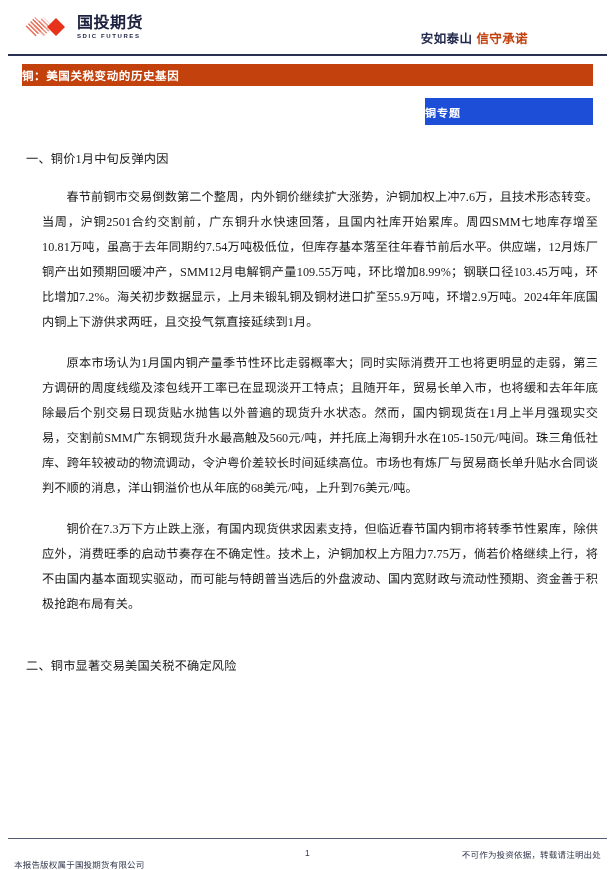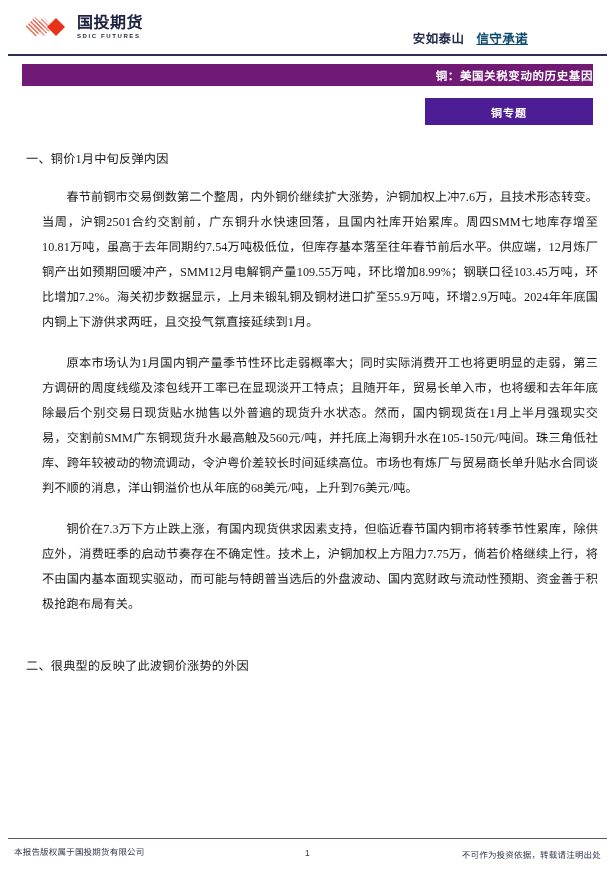--- a/index.html
+++ b/index.html
@@ -69,60 +69,59 @@
     position: absolute;
     right: 22px;
     top: 28px;
     font-family: "Liberation Sans", "DejaVu Sans", sans-serif;
     font-size: 12.5px;
     font-weight: bold;
     letter-spacing: 0.4px;
     white-space: nowrap;
   }
   .slogan-a { color: #23294b; }
-  .slogan-b { color: #0c4a6e; margin-left: 12px; text-decoration: underline; }
+  .slogan-b { color: #c2410c; margin-left: 4px; }
 
   .header-rule {
     position: absolute;
     left: 8px;
     top: 54px;
     width: 599px;
     height: 1.6px;
     background: #2b3152;
   }
 
   
   .title-band {
     position: absolute;
     left: 22px;
     top: 64px;
     width: 571px;
     height: 22px;
-    background: #701a75;
+    background: #c2410c;
     color: #ffffff;
     display: flex;
     align-items: center;
-    justify-content: flex-end;
+    justify-content: flex-start;
     font-family: "Liberation Sans", "DejaVu Sans", sans-serif;
     font-size: 11.5px;
     font-weight: bold;
     letter-spacing: 0.6px;
   }
 
   .topic-badge {
     position: absolute;
     left: 425px;
     top: 98px;
     width: 168px;
     height: 27px;
-    background: #4c1d95;
+    background: #1d4ed8;
     color: #ffffff;
     display: flex;
     align-items: center;
-    justify-content: center;
     font-family: "Liberation Sans", "DejaVu Sans", sans-serif;
     font-size: 11px;
     font-weight: bold;
     letter-spacing: 1px;
   }
 
   
   .body-content {
     position: absolute;
     left: 26px;
@@ -169,21 +168,21 @@
     top: 845px;
     width: 615px;
     height: 20px;
     font-family: "Liberation Sans", "DejaVu Sans", sans-serif;
     font-size: 8.5px;
     color: #33384d;
   }
   .footer-left {
     position: absolute;
     left: 14px;
-    top: 0;
+    top: 13px;
     letter-spacing: 0.2px;
   }
   .footer-center {
     position: absolute;
     left: 0;
     top: 3px;
     width: 615px;
     text-align: center;
     letter-spacing: 0.2px;
   }
@@ -240,21 +239,21 @@
     <p class="heading">一、铜价1月中旬反弹内因</p>
 
     <p class="para">春节前铜市交易倒数第二个整周，内外铜价继续扩大涨势，沪铜加权上冲7.6万，且技术形态转变。当周，沪铜2501合约交割前，广东铜升水快速回落，且国内社库开始累库。周四SMM七地库存增至10.81万吨，虽高于去年同期约7.54万吨极低位，但库存基本落至往年春节前后水平。供应端，12月炼厂铜产出如预期回暖冲产，SMM12月电解铜产量109.55万吨，环比增加8.99%；钢联口径103.45万吨，环比增加7.2%。海关初步数据显示，上月未锻轧铜及铜材进口扩至55.9万吨，环增2.9万吨。2024年年底国内铜上下游供求两旺，且交投气氛直接延续到1月。</p>
 
     <p class="para">原本市场认为1月国内铜产量季节性环比走弱概率大；同时实际消费开工也将更明显的走弱，第三方调研的周度线缆及漆包线开工率已在显现淡开工特点；且随开年，贸易长单入市，也将缓和去年年底除最后个别交易日现货贴水抛售以外普遍的现货升水状态。然而，国内铜现货在1月上半月强现实交易，交割前SMM广东铜现货升水最高触及560元/吨，并托底上海铜升水在105-150元/吨间。珠三角低社库、跨年较被动的物流调动，令沪粤价差较长时间延续高位。市场也有炼厂与贸易商长单升贴水合同谈判不顺的消息，洋山铜溢价也从年底的68美元/吨，上升到76美元/吨。</p>
 
     <p class="para">铜价在7.3万下方止跌上涨，有国内现货供求因素支持，但临近春节国内铜市将转季节性累库，除供应外，消费旺季的启动节奏存在不确定性。技术上，沪铜加权上方阻力7.75万，倘若价格继续上行，将不由国内基本面现实驱动，而可能与特朗普当选后的外盘波动、国内宽财政与流动性预期、资金善于积极抢跑布局有关。</p>
 
     <div class="section-gap"></div>
 
-    <p class="heading-2">二、很典型的反映了此波铜价涨势的外因</p>
+    <p class="heading-2">二、铜市显著交易美国关税不确定风险</p>
 
   </div>
 
   <div class="footer-rule"></div>
   <div class="footer">
     <span class="footer-left">本报告版权属于国投期货有限公司</span>
     <span class="footer-center">1</span>
     <span class="footer-right">不可作为投资依据，转载请注明出处</span>
   </div>
 

